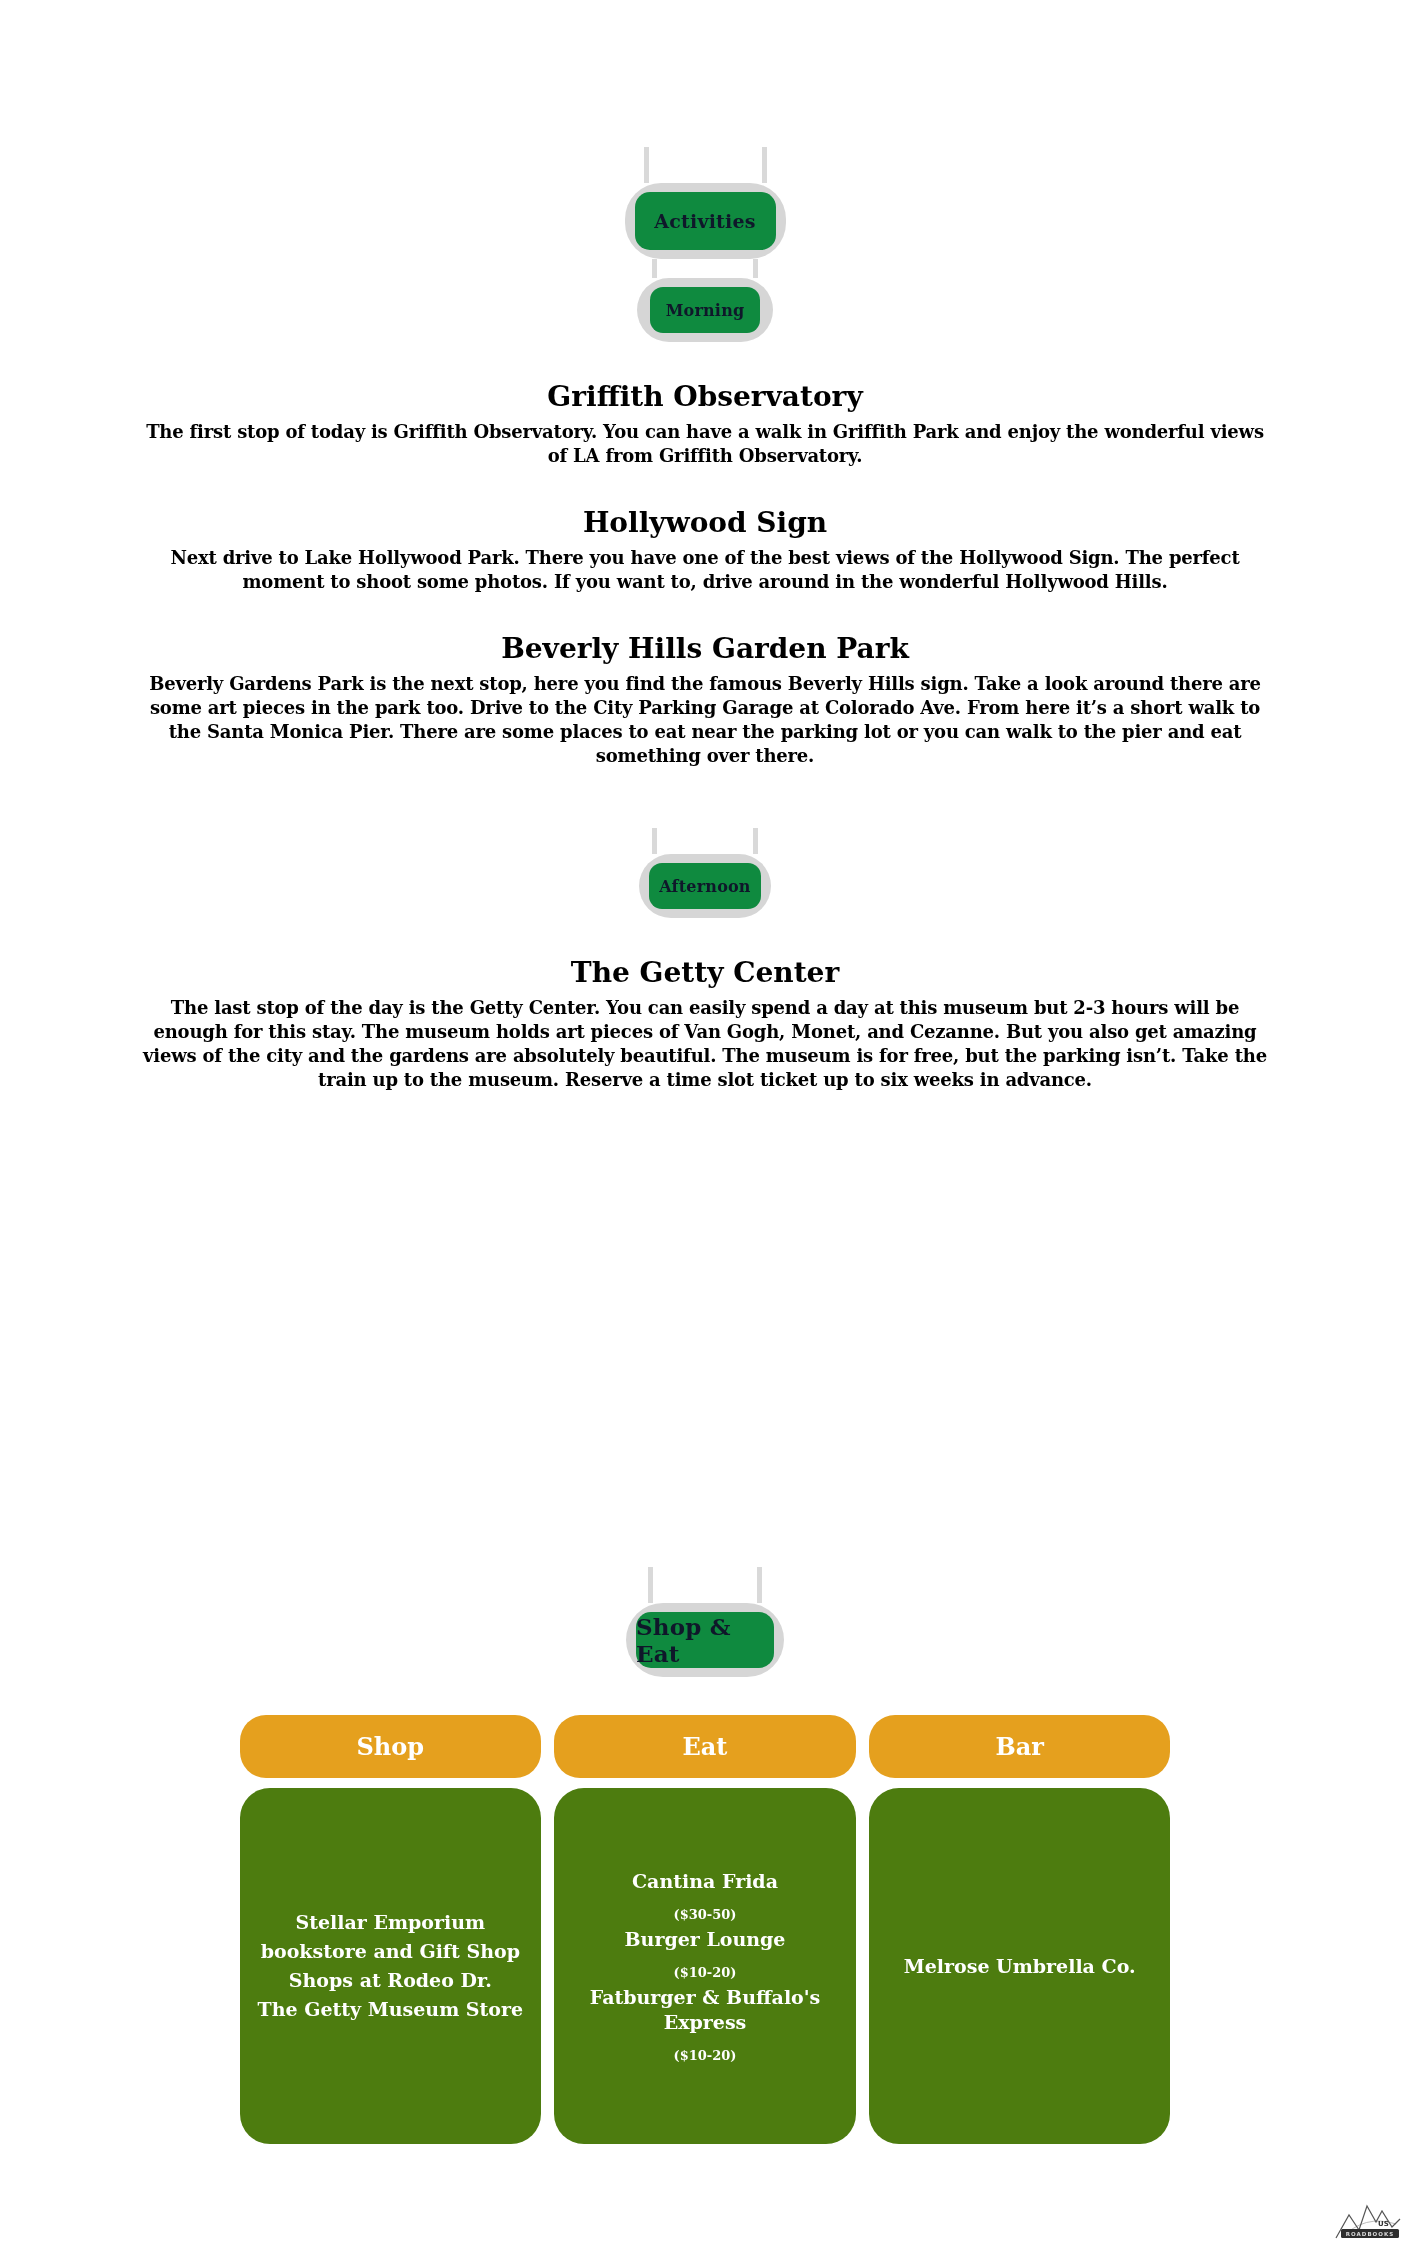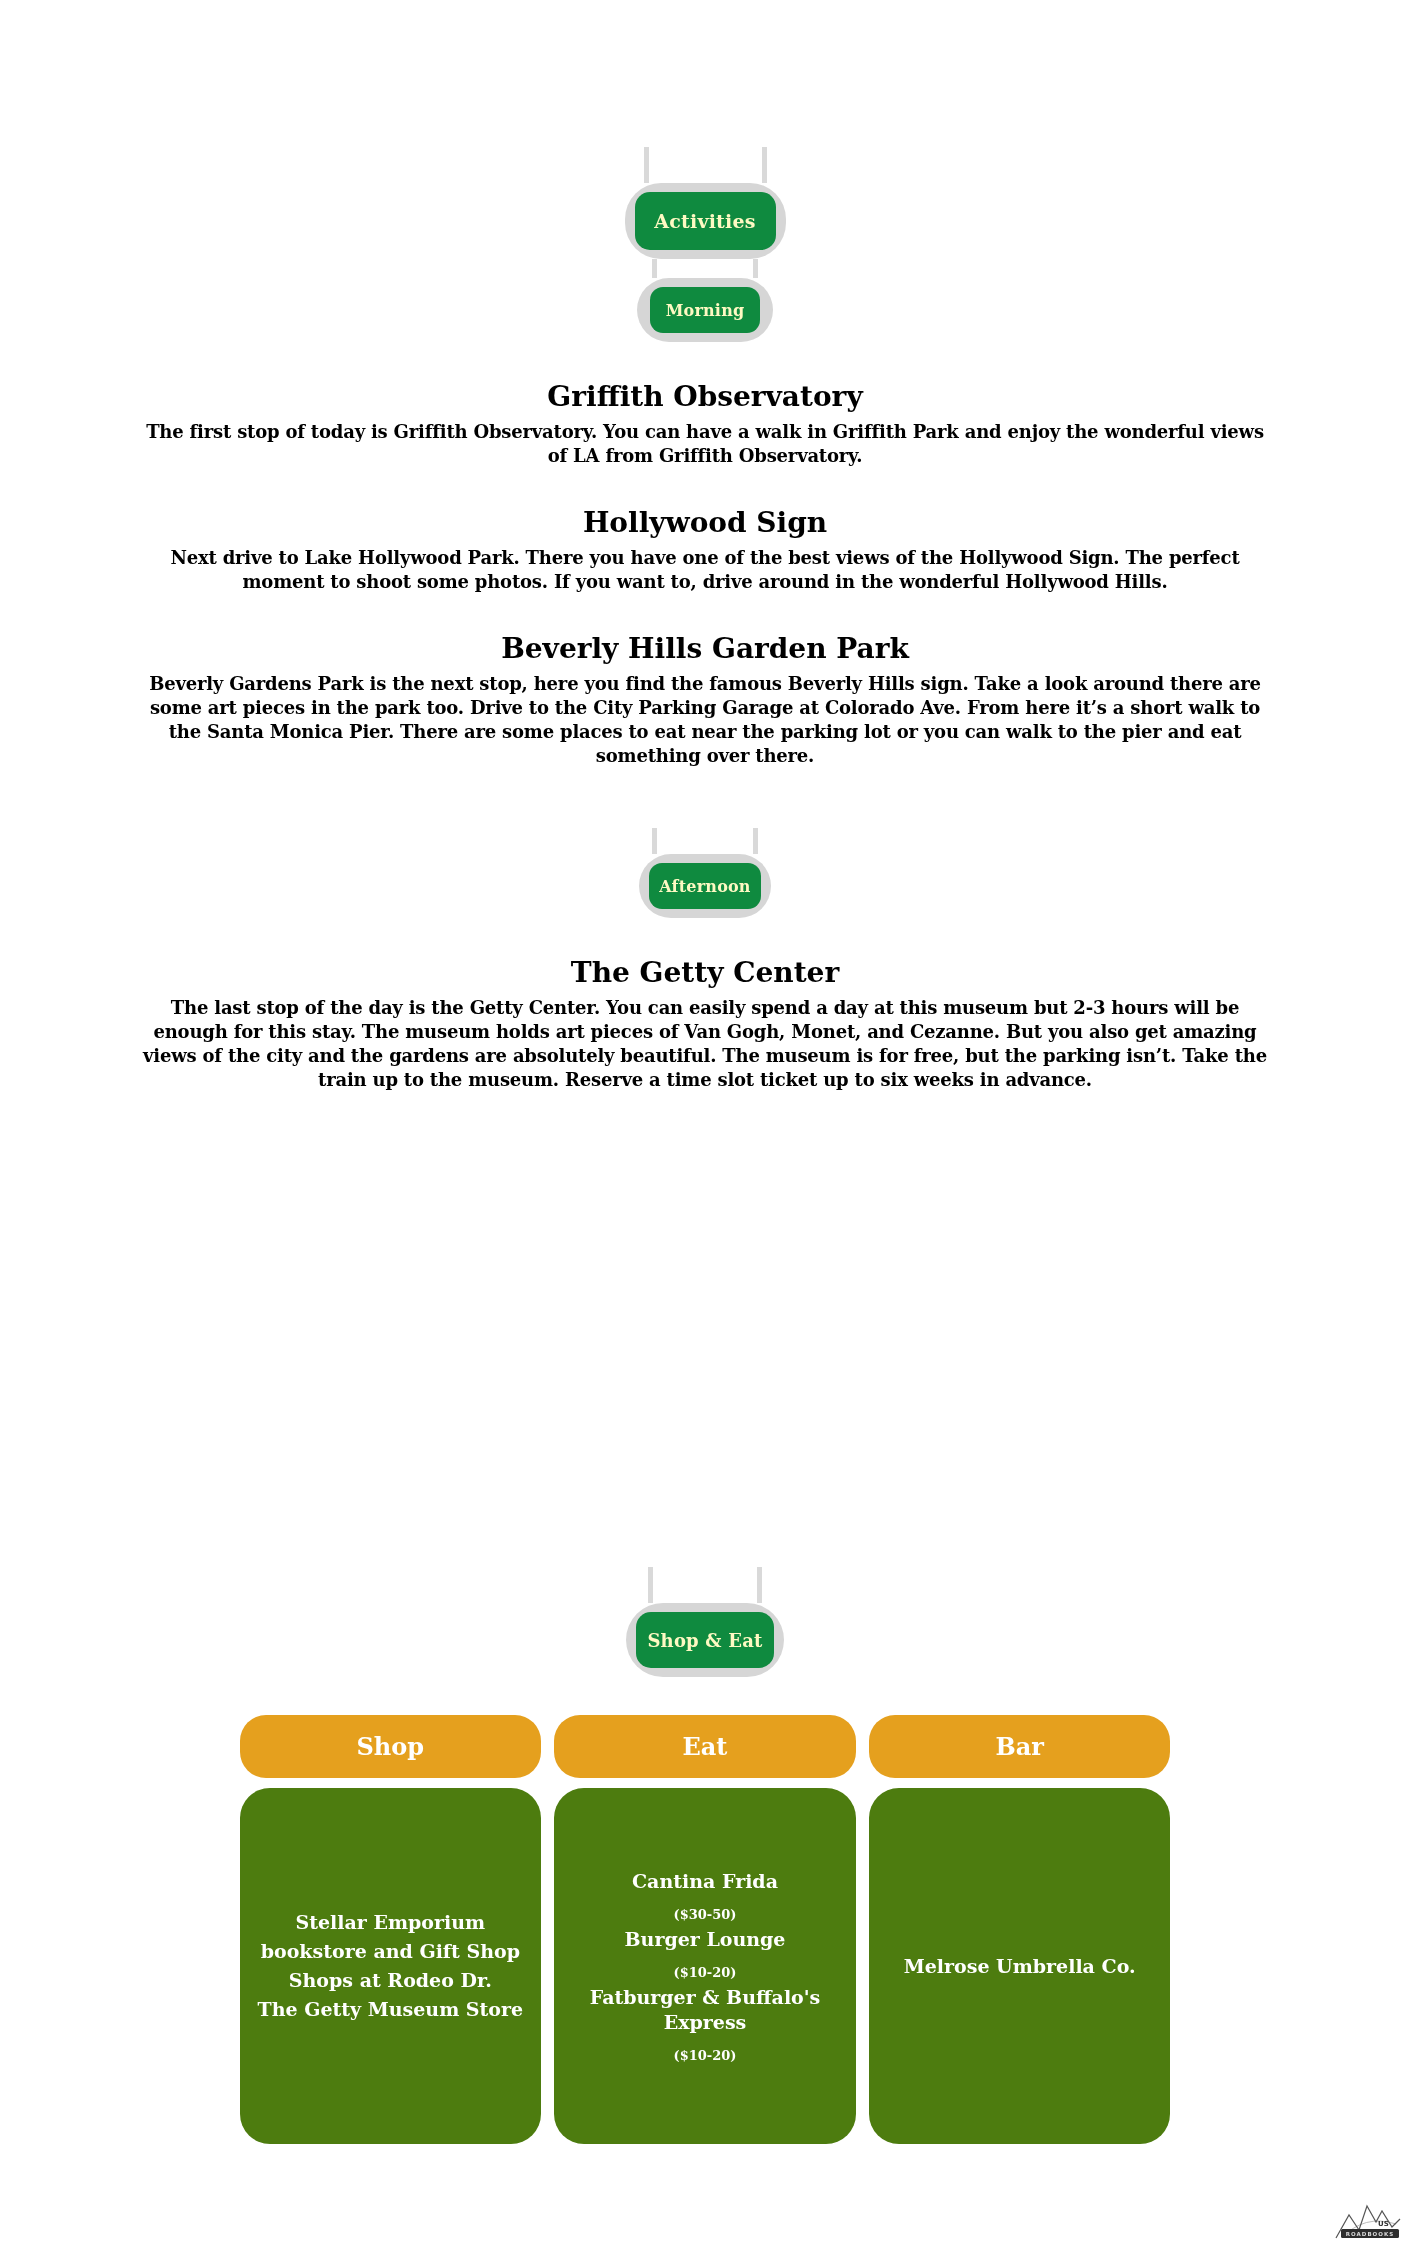--- a/index.html
+++ b/index.html
@@ -6,35 +6,35 @@
   body{
     width:1410px;height:2250px;background:#ffffff;position:relative;overflow:hidden;
     font-family:"DejaVu Serif", serif;font-weight:700;color:#000;
   }
   .content{padding-top:147px;}
   
   .sign{display:flex;flex-direction:column;align-items:center;}
   .posts{display:flex;justify-content:space-between;}
   .posts i{display:block;width:5px;height:100%;background:#d9d9d9;}
   .frame{background:#d6d6d6;display:flex;align-items:center;justify-content:center;}
-  .plate{background:#0f8a3f;color:#fef9c3;display:flex;align-items:center;justify-content:center;
+  .plate{background:#0f8a3f;color:#0f172a;display:flex;align-items:center;justify-content:center;
          letter-spacing:.2px;}
   .sign-activities .posts{width:123px;height:36px;}
   .sign-activities .frame{border-radius:36px;padding:9px 10px;}
   .sign-activities .plate{width:141px;height:58px;border-radius:15px;font-size:19px;}
   .sign-morning .posts{width:106px;height:19px;}
   .sign-morning .frame{border-radius:32px;padding:9px 13px;}
   .sign-morning .plate{width:110px;height:46px;border-radius:13px;font-size:16px;}
   .sign-afternoon{margin-top:60px;}
   .sign-afternoon .posts{width:106px;height:26px;}
   .sign-afternoon .frame{border-radius:32px;padding:9px 10px;}
   .sign-afternoon .plate{width:112px;height:46px;border-radius:13px;font-size:16px;}
   .sign-shopeat .posts{width:114px;height:36px;}
   .sign-shopeat .frame{border-radius:37px;padding:9px 10px;}
-  .sign-shopeat .plate{width:138px;height:56px;border-radius:15px;font-size:18px;}
+  .sign-shopeat .plate{width:138px;height:56px;border-radius:15px;font-size:23px;}
   
   .section{max-width:1135px;margin:0 auto;text-align:center;}
   .section h2{font-size:28px;line-height:32px;margin:39px 0 7px;}
   .section p{font-size:18px;line-height:24px;margin:0;letter-spacing:-0.2px;}
   
   .bottom{position:absolute;top:1567px;left:0;width:1410px;}
   .columns{width:931px;margin:38px auto 0;display:grid;grid-template-columns:repeat(3,1fr);gap:13px;}
   .col-header{background:#e5a01e;color:#fff;height:63px;border-radius:26px;
               display:flex;align-items:center;justify-content:center;font-size:24px;}
   .card{background:#4d7c0f;color:#fff;height:356px;margin-top:10px;border-radius:30px;

